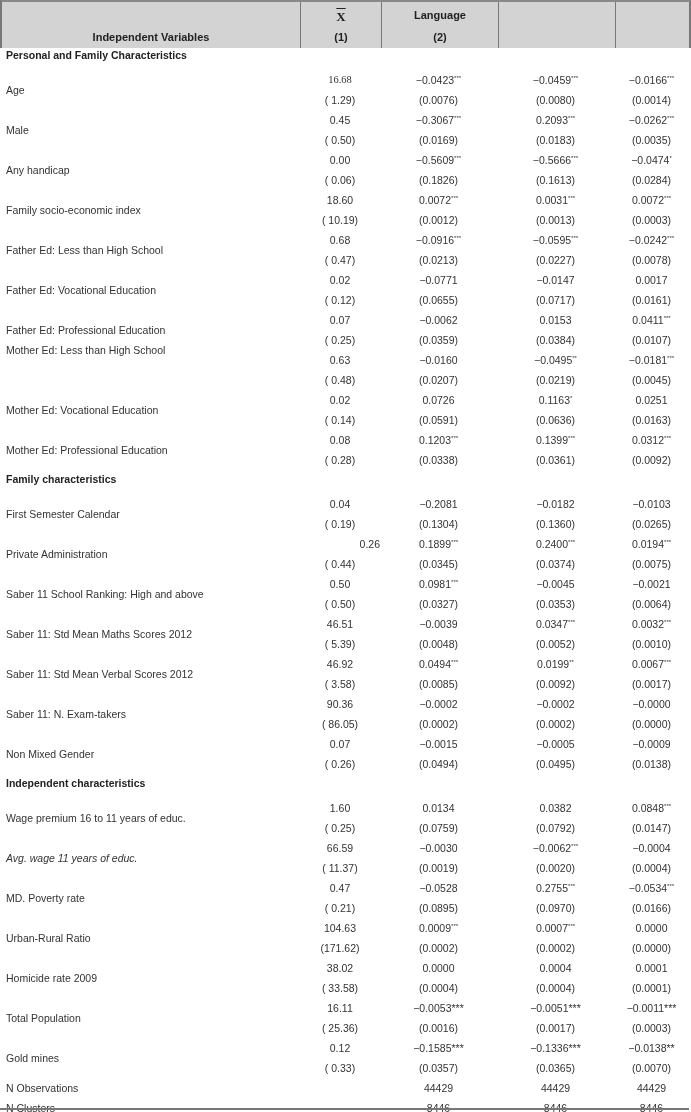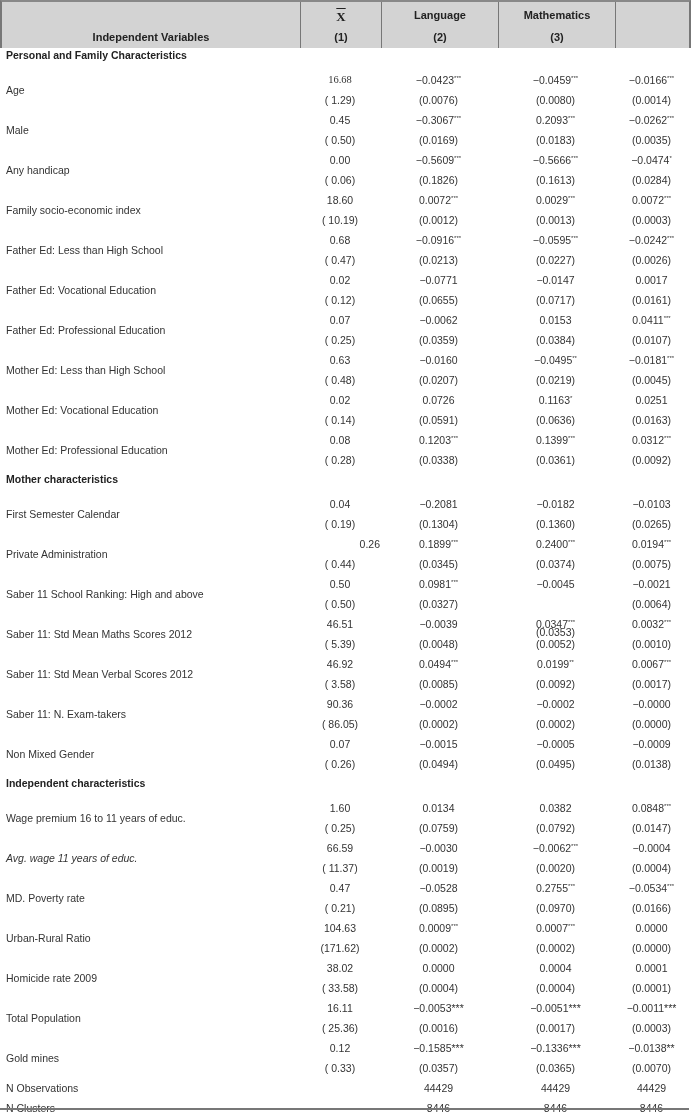--- a/index.html
+++ b/index.html
@@ -33,24 +33,20 @@
     <div class="hcell" style="left:299px;width:80px;">
       <div class="l1"><span class="xbar">X</span></div>
       <div class="l2">(1)</div>
     </div>
     <div class="vsep" style="left:379px;"></div>
     <div class="hcell" style="left:380px;width:116px;">
       <div class="l1">Language</div>
       <div class="l2">(2)</div>
     </div>
     <div class="vsep" style="left:496px;"></div>
-    <div class="hcell" style="left:497px;width:116px;">
-      <div class="l1">Mathematics</div>
-      <div class="l2">(3)</div>
-    </div>
     <div class="vsep" style="left:613px;"></div>
   </div>
 
   <div id="body-rows">
       <div class="sec" style="top: 49px;">Personal and Family Characteristics</div>
       <div class="var" style="top: 84px;">Age</div>
       <div class="num c1" style="top: 74px; font-family: Liberation Serif, serif;">16.68</div>
       <div class="num c1" style="top: 94px;">( 1.29)</div>
       <div class="num c2" style="top: 74px;"><span>−0.0423</span><sup class="st">***</sup></div>
       <div class="num c2" style="top: 94px;">(0.0076)</div>
@@ -74,52 +70,52 @@
       <div class="num c2" style="top: 174px;">(0.1826)</div>
       <div class="num c3" style="top: 154px;"><span>−0.5666</span><sup class="st">***</sup></div>
       <div class="num c3" style="top: 174px;">(0.1613)</div>
       <div class="num c4" style="top: 154px;"><span>−0.0474</span><sup class="st">*</sup></div>
       <div class="num c4" style="top: 174px;">(0.0284)</div>
       <div class="var" style="top: 204px;">Family socio-economic index</div>
       <div class="num c1" style="top: 194px;">18.60</div>
       <div class="num c1" style="top: 214px;">( 10.19)</div>
       <div class="num c2" style="top: 194px;"><span>0.0072</span><sup class="st">***</sup></div>
       <div class="num c2" style="top: 214px;">(0.0012)</div>
-      <div class="num c3" style="top: 194px;"><span>0.0029</span><sup class="st">***</sup></div>
+      <div class="num c3" style="top: 194px;"><span>0.0031</span><sup class="st">***</sup></div>
       <div class="num c3" style="top: 214px;">(0.0013)</div>
       <div class="num c4" style="top: 194px;"><span>0.0072</span><sup class="st">***</sup></div>
       <div class="num c4" style="top: 214px;">(0.0003)</div>
       <div class="var" style="top: 244px;">Father Ed: Less than High School</div>
       <div class="num c1" style="top: 234px;">0.68</div>
       <div class="num c1" style="top: 254px;">( 0.47)</div>
       <div class="num c2" style="top: 234px;"><span>−0.0916</span><sup class="st">***</sup></div>
       <div class="num c2" style="top: 254px;">(0.0213)</div>
       <div class="num c3" style="top: 234px;"><span>−0.0595</span><sup class="st">***</sup></div>
       <div class="num c3" style="top: 254px;">(0.0227)</div>
       <div class="num c4" style="top: 234px;"><span>−0.0242</span><sup class="st">***</sup></div>
-      <div class="num c4" style="top: 254px;">(0.0026)</div>
+      <div class="num c4" style="top: 254px;">(0.0078)</div>
       <div class="var" style="top: 284px;">Father Ed: Vocational Education</div>
       <div class="num c1" style="top: 274px;">0.02</div>
       <div class="num c1" style="top: 294px;">( 0.12)</div>
       <div class="num c2" style="top: 274px;"><span>−0.0771</span><sup class="st"></sup></div>
       <div class="num c2" style="top: 294px;">(0.0655)</div>
       <div class="num c3" style="top: 274px;"><span>−0.0147</span><sup class="st"></sup></div>
       <div class="num c3" style="top: 294px;">(0.0717)</div>
       <div class="num c4" style="top: 274px;"><span>0.0017</span><sup class="st"></sup></div>
       <div class="num c4" style="top: 294px;">(0.0161)</div>
       <div class="var" style="top: 324px;">Father Ed: Professional Education</div>
       <div class="num c1" style="top: 314px;">0.07</div>
       <div class="num c1" style="top: 334px;">( 0.25)</div>
       <div class="num c2" style="top: 314px;"><span>−0.0062</span><sup class="st"></sup></div>
       <div class="num c2" style="top: 334px;">(0.0359)</div>
       <div class="num c3" style="top: 314px;"><span>0.0153</span><sup class="st"></sup></div>
       <div class="num c3" style="top: 334px;">(0.0384)</div>
       <div class="num c4" style="top: 314px;"><span>0.0411</span><sup class="st">***</sup></div>
       <div class="num c4" style="top: 334px;">(0.0107)</div>
-      <div class="var" style="top: 364px;">Mother Ed: Less than High School</div>
+      <div class="var" style="top: 344px;">Mother Ed: Less than High School</div>
       <div class="num c1" style="top: 354px;">0.63</div>
       <div class="num c1" style="top: 374px;">( 0.48)</div>
       <div class="num c2" style="top: 354px;"><span>−0.0160</span><sup class="st"></sup></div>
       <div class="num c2" style="top: 374px;">(0.0207)</div>
       <div class="num c3" style="top: 354px;"><span>−0.0495</span><sup class="st">**</sup></div>
       <div class="num c3" style="top: 374px;">(0.0219)</div>
       <div class="num c4" style="top: 354px;"><span>−0.0181</span><sup class="st">***</sup></div>
       <div class="num c4" style="top: 374px;">(0.0045)</div>
       <div class="var" style="top: 404px;">Mother Ed: Vocational Education</div>
       <div class="num c1" style="top: 394px;">0.02</div>
@@ -132,21 +128,21 @@
       <div class="num c4" style="top: 414px;">(0.0163)</div>
       <div class="var" style="top: 444px;">Mother Ed: Professional Education</div>
       <div class="num c1" style="top: 434px;">0.08</div>
       <div class="num c1" style="top: 454px;">( 0.28)</div>
       <div class="num c2" style="top: 434px;"><span>0.1203</span><sup class="st">***</sup></div>
       <div class="num c2" style="top: 454px;">(0.0338)</div>
       <div class="num c3" style="top: 434px;"><span>0.1399</span><sup class="st">***</sup></div>
       <div class="num c3" style="top: 454px;">(0.0361)</div>
       <div class="num c4" style="top: 434px;"><span>0.0312</span><sup class="st">***</sup></div>
       <div class="num c4" style="top: 454px;">(0.0092)</div>
-      <div class="sec" style="top: 473px;">Mother characteristics</div>
+      <div class="sec" style="top: 473px;">Family characteristics</div>
       <div class="var" style="top: 508px;">First Semester Calendar</div>
       <div class="num c1" style="top: 498px;">0.04</div>
       <div class="num c1" style="top: 518px;">( 0.19)</div>
       <div class="num c2" style="top: 498px;"><span>−0.2081</span><sup class="st"></sup></div>
       <div class="num c2" style="top: 518px;">(0.1304)</div>
       <div class="num c3" style="top: 498px;"><span>−0.0182</span><sup class="st"></sup></div>
       <div class="num c3" style="top: 518px;">(0.1360)</div>
       <div class="num c4" style="top: 498px;"><span>−0.0103</span><sup class="st"></sup></div>
       <div class="num c4" style="top: 518px;">(0.0265)</div>
       <div class="var" style="top: 548px;">Private Administration</div>
@@ -157,21 +153,21 @@
       <div class="num c3" style="top: 538px;"><span>0.2400</span><sup class="st">***</sup></div>
       <div class="num c3" style="top: 558px;">(0.0374)</div>
       <div class="num c4" style="top: 538px;"><span>0.0194</span><sup class="st">***</sup></div>
       <div class="num c4" style="top: 558px;">(0.0075)</div>
       <div class="var" style="top: 588px;">Saber 11 School Ranking: High and above</div>
       <div class="num c1" style="top: 578px;">0.50</div>
       <div class="num c1" style="top: 598px;">( 0.50)</div>
       <div class="num c2" style="top: 578px;"><span>0.0981</span><sup class="st">***</sup></div>
       <div class="num c2" style="top: 598px;">(0.0327)</div>
       <div class="num c3" style="top: 578px;"><span>−0.0045</span><sup class="st"></sup></div>
-      <div class="num c3" style="top: 598px; margin-top: 28px;">(0.0353)</div>
+      <div class="num c3" style="top: 598px;">(0.0353)</div>
       <div class="num c4" style="top: 578px;"><span>−0.0021</span><sup class="st"></sup></div>
       <div class="num c4" style="top: 598px;">(0.0064)</div>
       <div class="var" style="top: 628px;">Saber 11: Std Mean Maths Scores 2012</div>
       <div class="num c1" style="top: 618px;">46.51</div>
       <div class="num c1" style="top: 638px;">( 5.39)</div>
       <div class="num c2" style="top: 618px;"><span>−0.0039</span><sup class="st"></sup></div>
       <div class="num c2" style="top: 638px;">(0.0048)</div>
       <div class="num c3" style="top: 618px;"><span>0.0347</span><sup class="st">***</sup></div>
       <div class="num c3" style="top: 638px;">(0.0052)</div>
       <div class="num c4" style="top: 618px;"><span>0.0032</span><sup class="st">***</sup></div>

